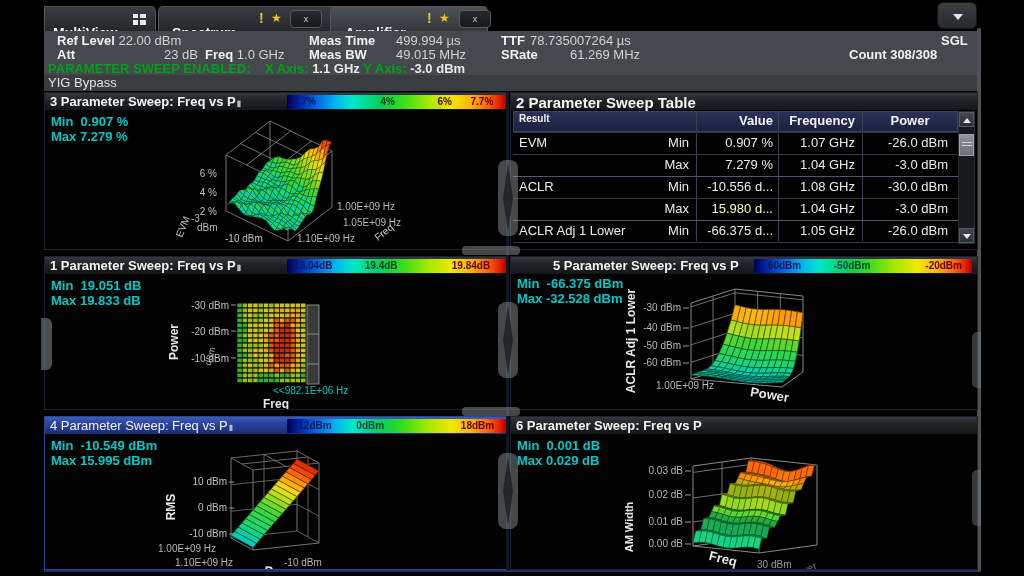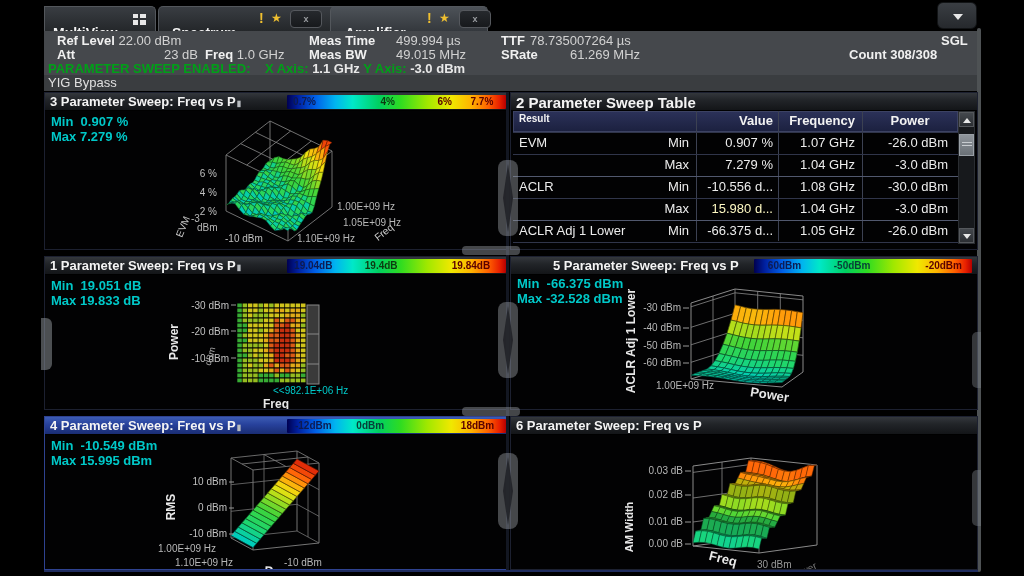--- a/index.html
+++ b/index.html
@@ -835,21 +835,21 @@
         <line x1="172.0" y1="89.0" x2="178.0" y2="89.0" stroke="#999" stroke-width="1.0"></line>
         <text x="170.0" y="109.0" font-size="10" fill="#b8b8b8" text-anchor="end" font-family="&quot;Liberation Sans&quot;, sans-serif">-60 dBm</text>
         <line x1="172.0" y1="106.0" x2="178.0" y2="106.0" stroke="#999" stroke-width="1.0"></line>
         <text x="145.0" y="132.0" font-size="10" fill="#b8b8b8" text-anchor="start" font-family="&quot;Liberation Sans&quot;, sans-serif">1.00E+09 Hz</text>
         <text x="258.0" y="142.0" font-size="13" fill="#e8e8e8" text-anchor="middle" font-family="&quot;Liberation Sans&quot;, sans-serif" font-weight="bold" transform="rotate(9.0 258.0 142.0)">Power</text>
         <text x="124.0" y="84.0" font-size="12" fill="#e8e8e8" text-anchor="middle" font-family="&quot;Liberation Sans&quot;, sans-serif" font-weight="bold" transform="rotate(-90.0 124.0 84.0)">ACLR Adj 1 Lower</text>
       </svg>
     </div>
     <div style="position:absolute;left:44px;top:416px;width:463px;height:154px;background:#020203;border:1px solid #2e4290;box-sizing:border-box;">
       <div style="position:absolute;left:0;top:0;width:100%;height:18px;background:linear-gradient(180deg,#3c5cb4 0%,#27419b 45%,#1a2d74 100%);border-bottom:1px solid #000;">
-        <span style="position:absolute;left:5px;top:1px;font-size:13px;font-weight:bold;color:#f4f4f4;white-space:nowrap;">4 Parameter Sweep: Freq vs P <span style="font-size:8px;color:#b8bcc0;">▮</span></span>
+        <span style="position:absolute;left:5px;top:1px;font-size:13px;font-weight:normal;color:#f4f4f4;white-space:nowrap;">4 Parameter Sweep: Freq vs P <span style="font-size:8px;color:#b8bcc0;">▮</span></span>
         <div style="position:absolute;left:242px;top:2px;width:219px;height:14px;background:linear-gradient(90deg,#000050 0%,#0020a0 5%,#0060e8 13%,#00b4f0 22%,#00e8c8 30%,#00d060 42%,#30dc20 52%,#a0e800 64%,#f0e800 75%,#ffb400 84%,#ff6000 92%,#e82000 97%,#b40000 100%);border-radius:1px;">
           <span style="position:absolute;left:12%;top:0;transform:translateX(-50%);font-size:10px;font-weight:bold;color:#0d1b50;line-height:14px;white-space:nowrap;">-12dBm</span>
           <span style="position:absolute;left:38%;top:0;transform:translateX(-50%);font-size:10px;font-weight:bold;color:#063d38;line-height:14px;white-space:nowrap;">0dBm</span>
           <span style="position:absolute;left:87%;top:0;transform:translateX(-50%);font-size:10px;font-weight:bold;color:#5a0000;line-height:14px;white-space:nowrap;">18dBm</span>
         </div>
       </div>
       <div style="position:absolute;left:6px;top:21px;font-size:13px;font-weight:bold;color:#00c8c8;line-height:15px;white-space:pre;">Min  -10.549 dBm
 Max 15.995 dBm</div>
       <svg style="position:absolute;left:0;top:0;" width="460" height="152" viewBox="0 0 460 152">
         <line x1="186.0" y1="94.3" x2="252.0" y2="87.3" stroke="#757575" stroke-width="0.8"></line>
@@ -898,20 +898,22 @@
         <text x="113.0" y="135.0" font-size="10" fill="#b8b8b8" text-anchor="start" font-family="&quot;Liberation Sans&quot;, sans-serif">1.00E+09 Hz</text>
         <text x="130.0" y="149.0" font-size="10" fill="#b8b8b8" text-anchor="start" font-family="&quot;Liberation Sans&quot;, sans-serif">1.10E+09 Hz</text>
         <text x="239.0" y="149.0" font-size="10" fill="#b8b8b8" text-anchor="start" font-family="&quot;Liberation Sans&quot;, sans-serif">-10 dBm</text>
         <text x="219.0" y="158.0" font-size="13" fill="#e8e8e8" text-anchor="start" font-family="&quot;Liberation Sans&quot;, sans-serif" font-weight="bold" transform="rotate(5.0 219.0 158.0)">Power</text>
       </svg>
     </div>
     <div style="position:absolute;left:510px;top:416px;width:468px;height:154px;background:#020203;border:1px solid #1c2030;box-sizing:border-box;">
       <div style="position:absolute;left:0;top:0;width:100%;height:18px;background:linear-gradient(180deg,#33373c 0%,#222529 40%,#131518 100%);border-bottom:1px solid #000;">
         <span style="position:absolute;left:5px;top:1px;font-size:13px;font-weight:bold;color:#f4f4f4;white-space:nowrap;">6 Parameter Sweep: Freq vs P</span>
       </div>
+      <div style="position:absolute;left:6px;top:21px;font-size:13px;font-weight:bold;color:#00c8c8;line-height:15px;white-space:pre;">Min  0.001 dB
+Max 0.029 dB</div>
       <svg style="position:absolute;left:0;top:0;" width="466" height="152" viewBox="0 0 466 152">
         <line x1="182.0" y1="105.0" x2="240.0" y2="97.0" stroke="#8a8a8a" stroke-width="0.8"></line>
         <line x1="182.0" y1="81.0" x2="240.0" y2="73.0" stroke="#8a8a8a" stroke-width="0.8"></line>
         <line x1="182.0" y1="55.4" x2="240.0" y2="47.4" stroke="#8a8a8a" stroke-width="0.8"></line>
         <line x1="211.0" y1="125.0" x2="211.0" y2="45.0" stroke="#8a8a8a" stroke-width="0.8"></line>
         <polyline points="182.0,49.0 240.0,41.0 306.0,48.0" fill="none" stroke="#8a8a8a" stroke-width="1.0"></polyline>
         <line x1="182.0" y1="49.0" x2="182.0" y2="129.0" stroke="#8a8a8a" stroke-width="1.0"></line>
         <line x1="306.0" y1="48.0" x2="306.0" y2="128.0" stroke="#8a8a8a" stroke-width="1.0"></line>
         <line x1="240.0" y1="41.0" x2="240.0" y2="121.0" stroke="#8a8a8a" stroke-width="0.8"></line>
         <polyline points="240.0,121.0 182.0,129.0 248.0,136.0 306.0,128.0" fill="none" stroke="#8a8a8a" stroke-width="1.0"></polyline>

